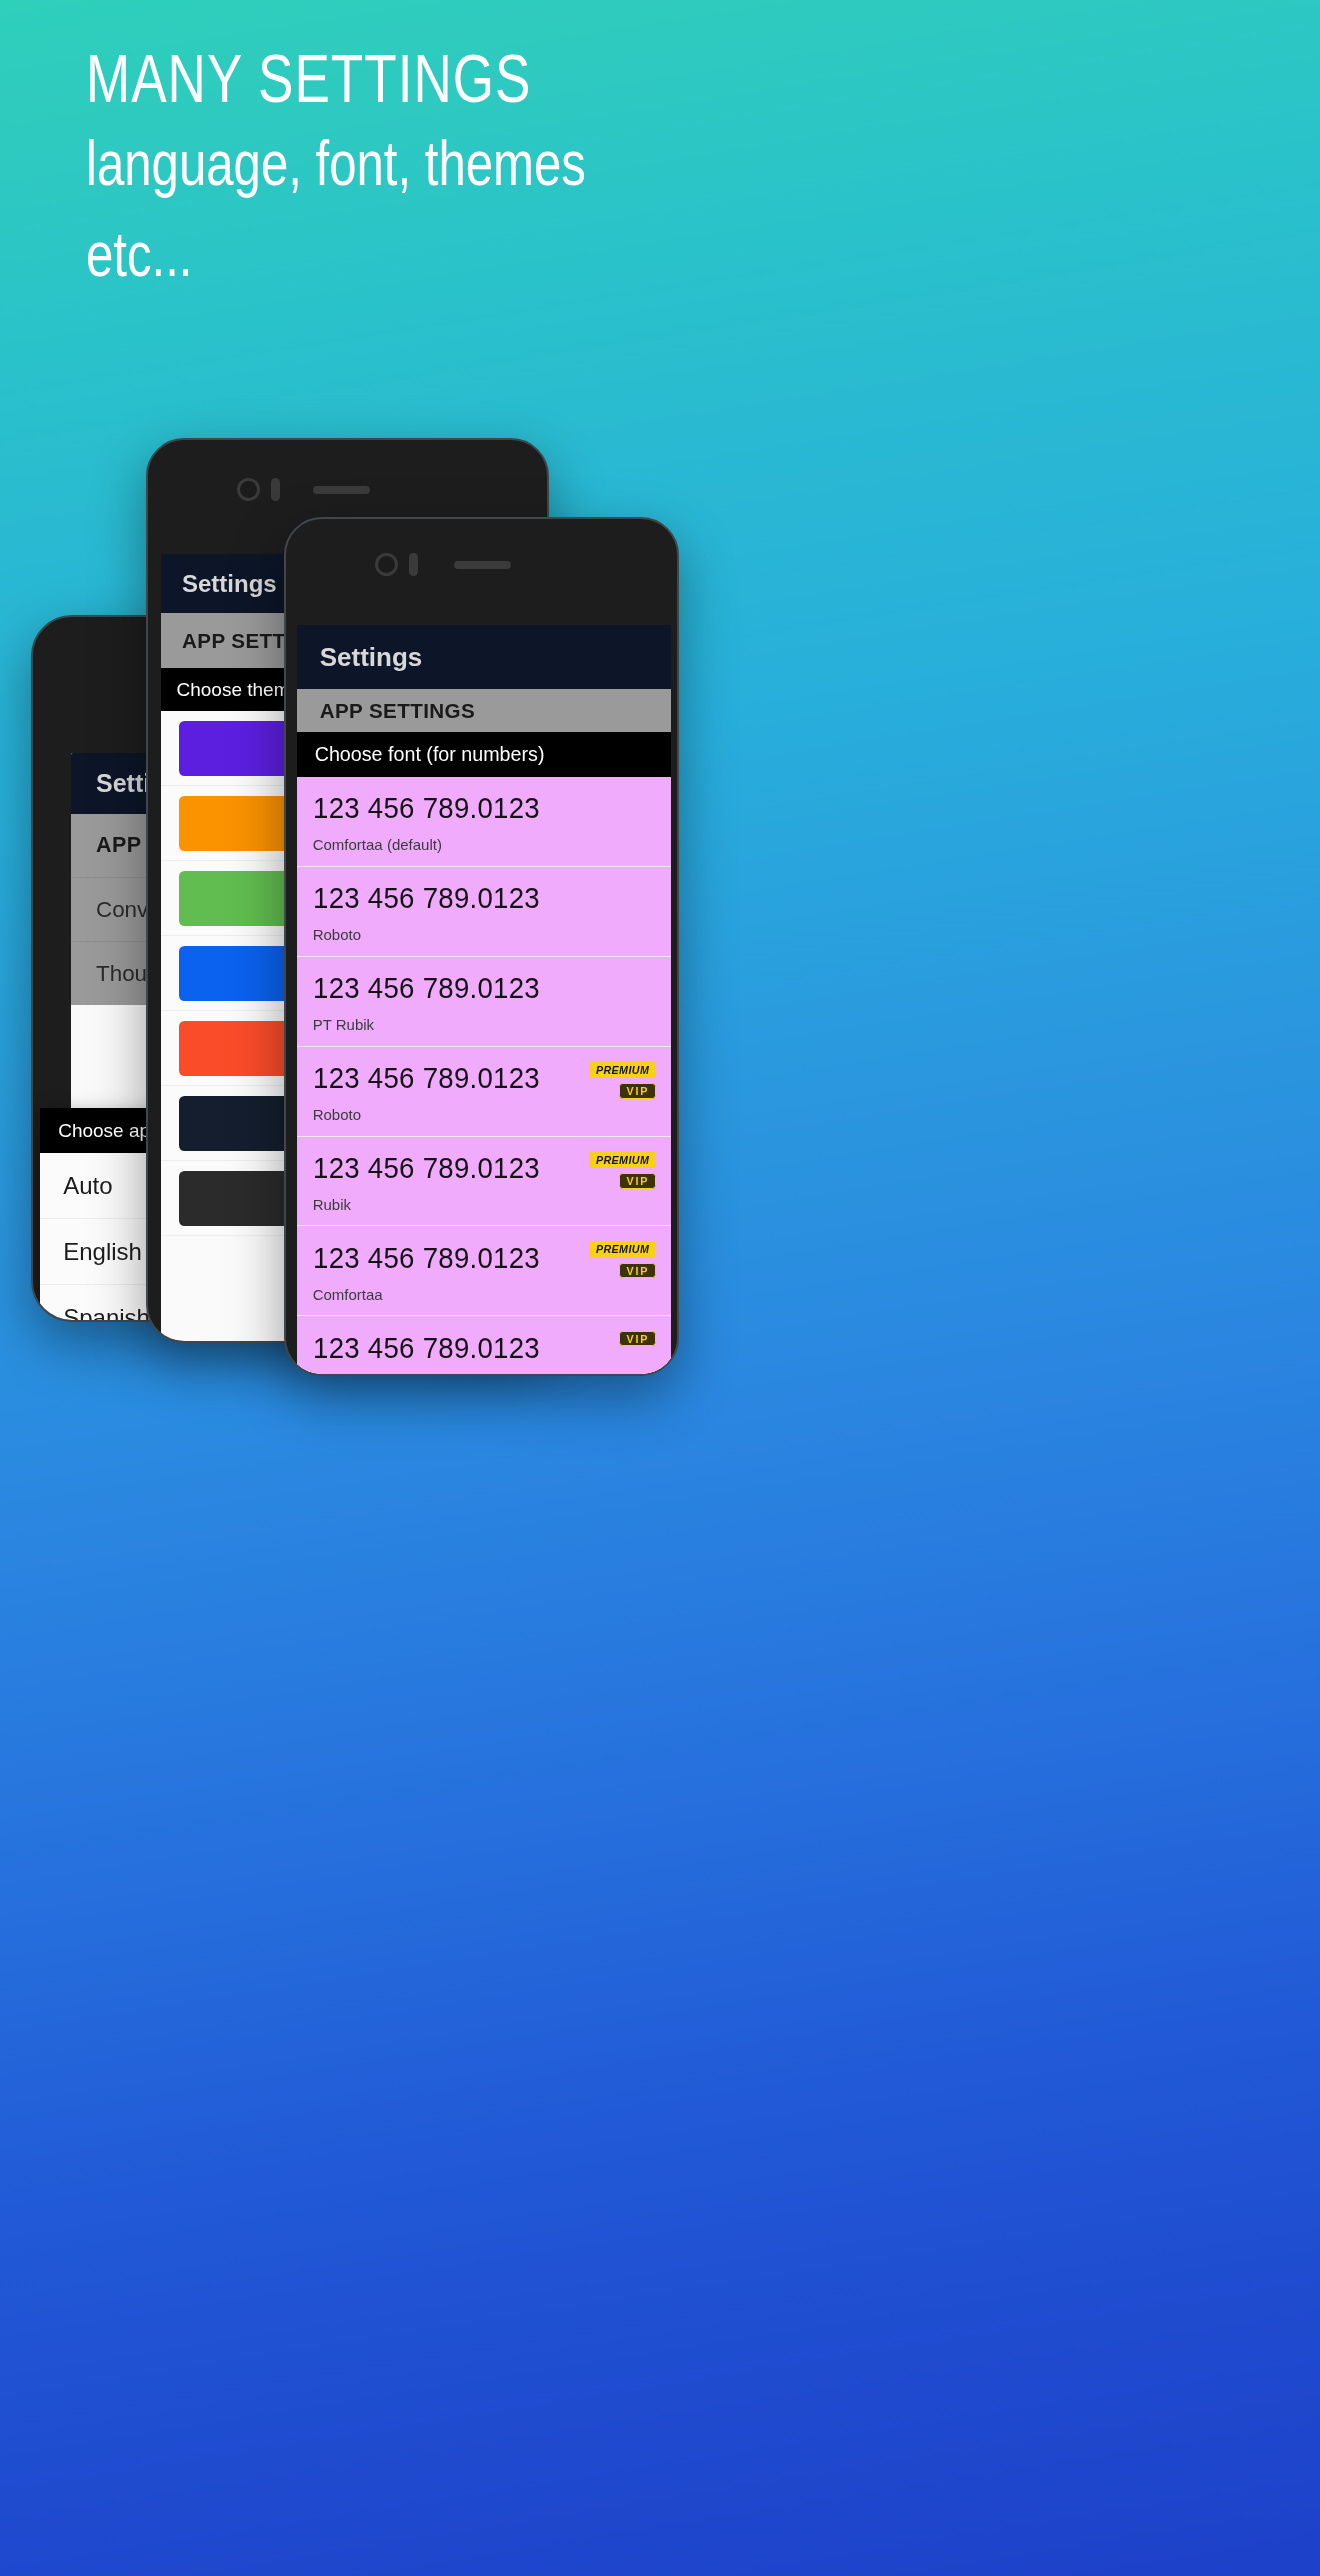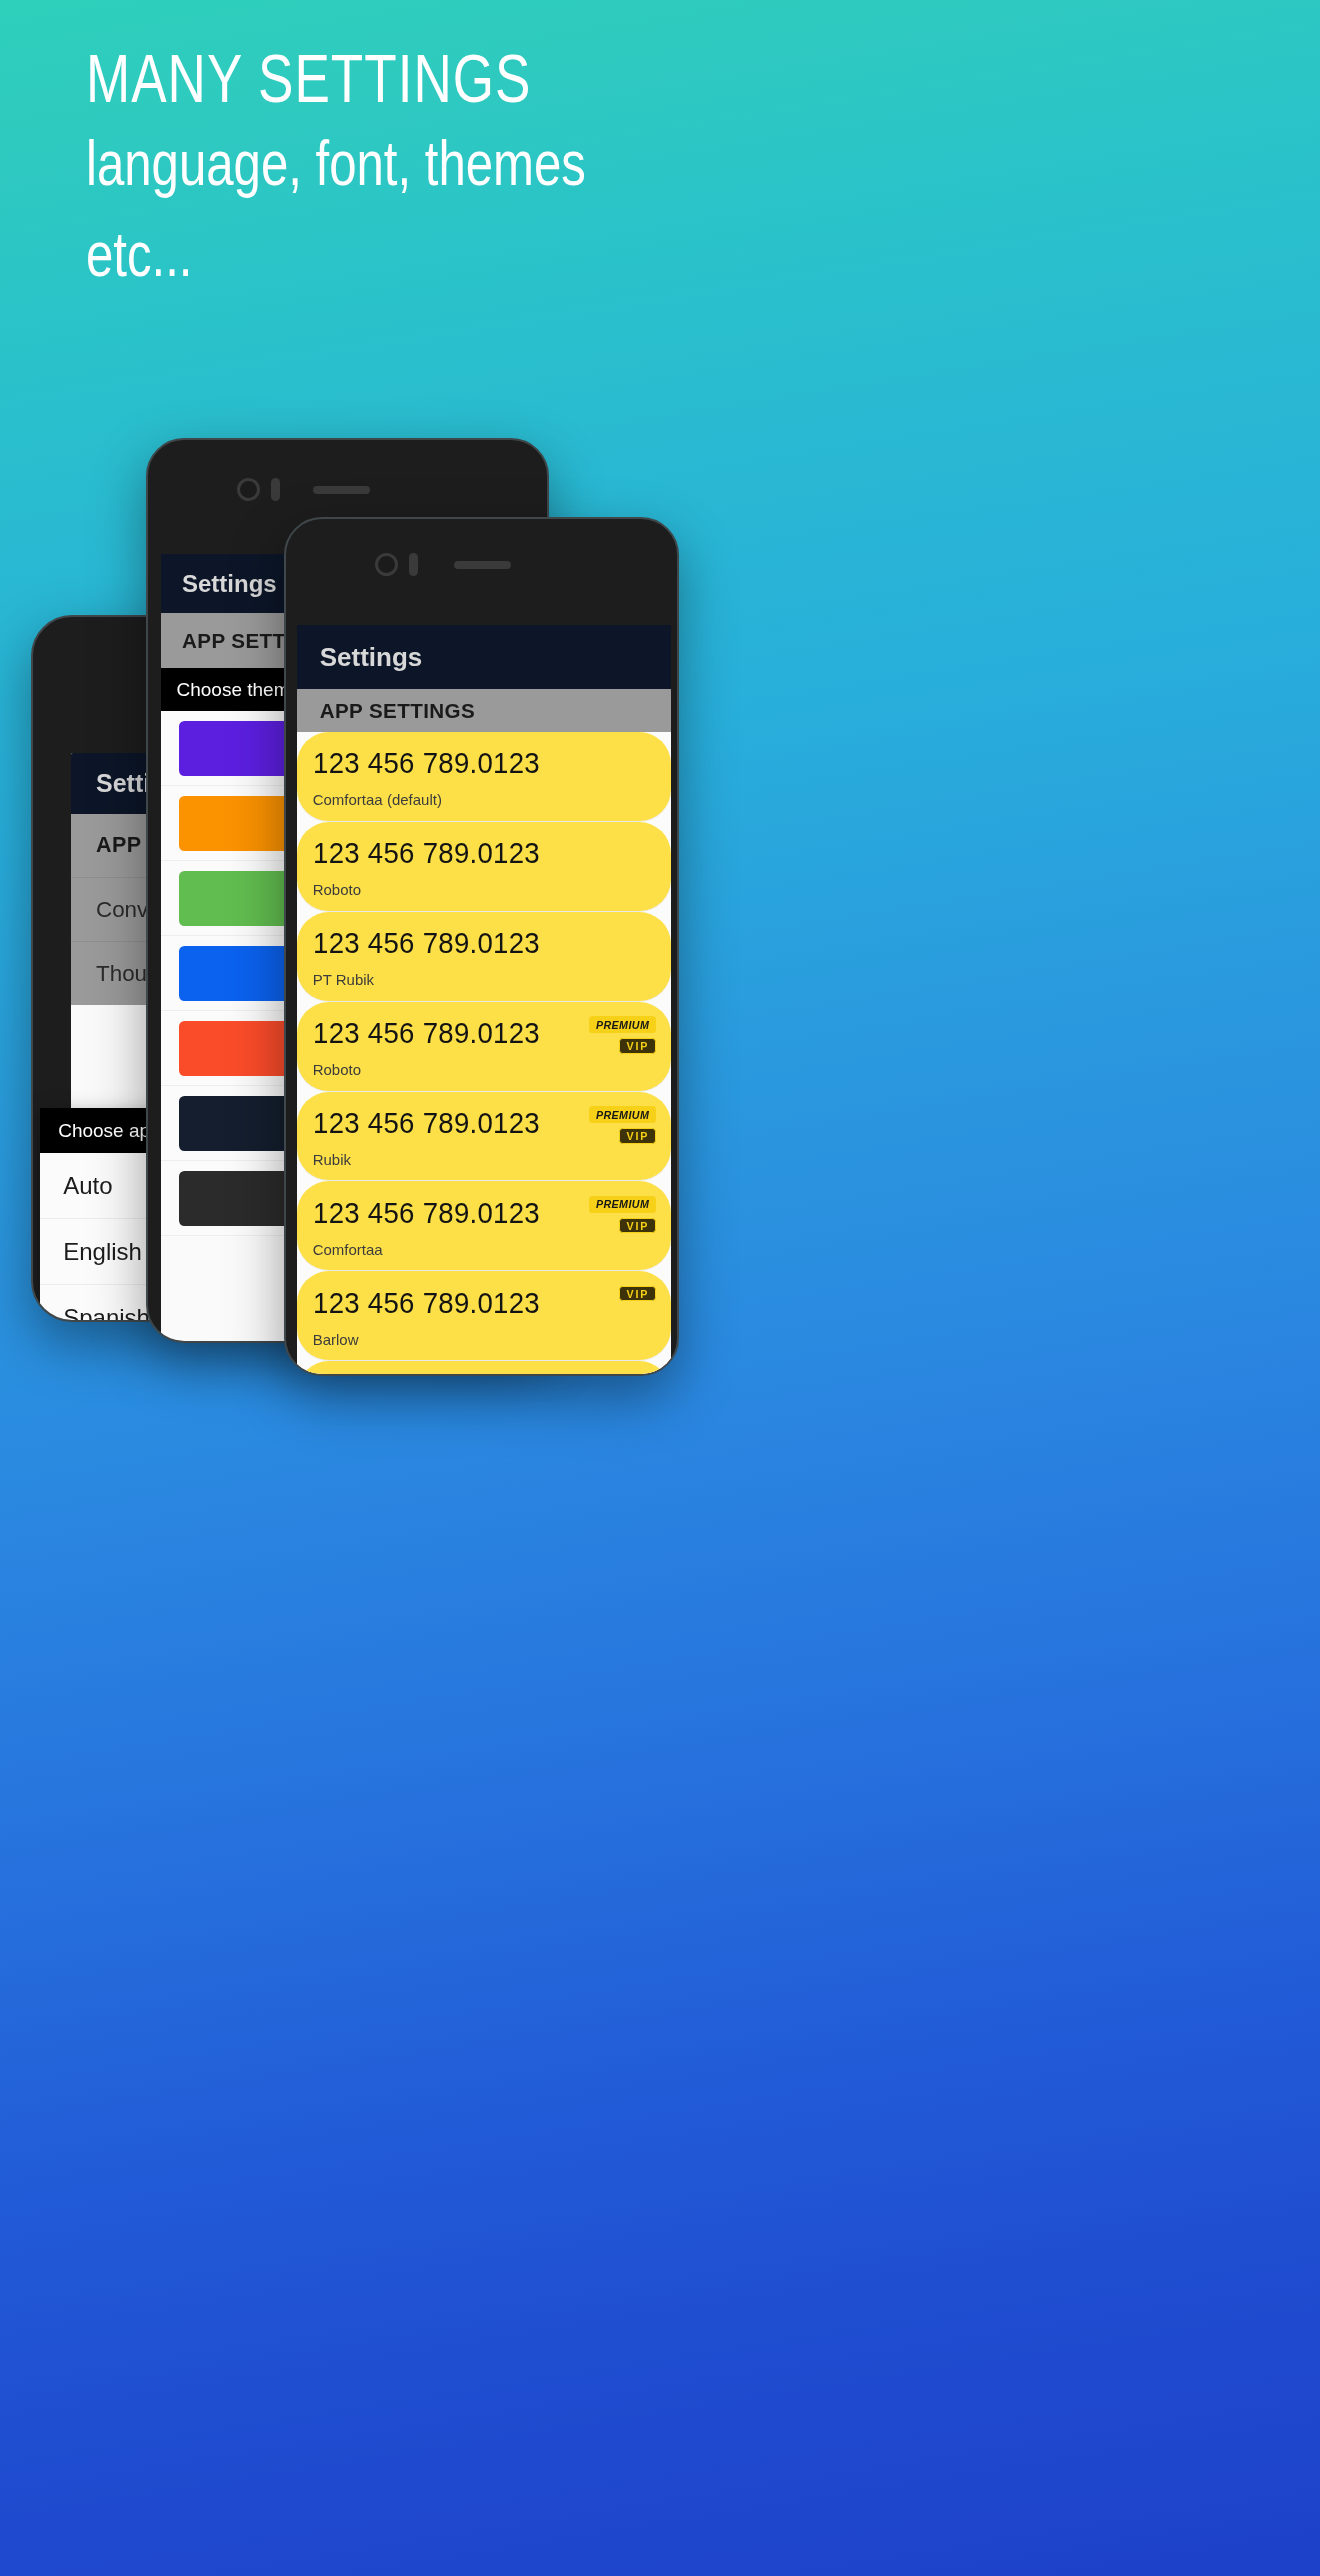--- a/index.html
+++ b/index.html
@@ -142,23 +142,22 @@
   #phone3 .cam-group { left: 92px; top: 34px; }
   #phone3 .speaker { left: 168px; top: 42px; width: 55px; }
   #phone3 .screen { left: 10.7px; top: 106px; width: 385px; height: 1025px; }
   #phone3 .appbar { height: 59px; padding-left: 21.5px; font-size: 24px; }
   #phone3 .section-head { height: 47px; padding-left: 21.5px; font-size: 19.7px; }
   #phone3 .dlg-title { height: 45px; padding-left: 16px; font-size: 19px; }
   .font-row {
     position: relative;
     border-bottom: 0.9px solid #e9e9e9;
     padding: 13.4px 16px 12.5px 16px;
-    background: #fde047;
+    background: #f0abfc;
     min-height: 72px;
-    border-radius: 32px;
   }
   .font-sample {
     font-family: "Liberation Sans Narrow", "Liberation Sans", sans-serif;
     font-size: 30px;
     color: #131313;
     letter-spacing: 0.3px;
     line-height: 36px;
     transform: scaleX(0.92);
     transform-origin: left center;
     white-space: nowrap;
@@ -301,20 +300,21 @@
     <div class="cam-lens"></div>
     <div class="cam-sensor"></div>
   </div>
   <div class="speaker" style="position: absolute; left: 168px; top: 42px; width: 57px; height: 8px; border-radius: 4.5px; background: rgb(58, 58, 58);"></div>
 
   <div class="screen" style="position: absolute; left: 10.7px; top: 106px; width: 374px; height: 1029px; overflow: hidden; background: rgb(250, 250, 250);">
     <div class="appbar">
       <span class="appbar-title">Settings</span>
     </div>
     <div class="section-head">APP SETTINGS</div>
+    <div class="dlg-title">Choose font (for numbers)</div>
     <div class="dlg-body" id="font-list">
         <div class="font-row">
           <div class="font-sample">123 456 789.0123</div>
           <div class="font-name">Comfortaa (default)</div>
         </div>
         <div class="font-row">
           <div class="font-sample">123 456 789.0123</div>
           <div class="font-name">Roboto</div>
         </div>
         <div class="font-row">

